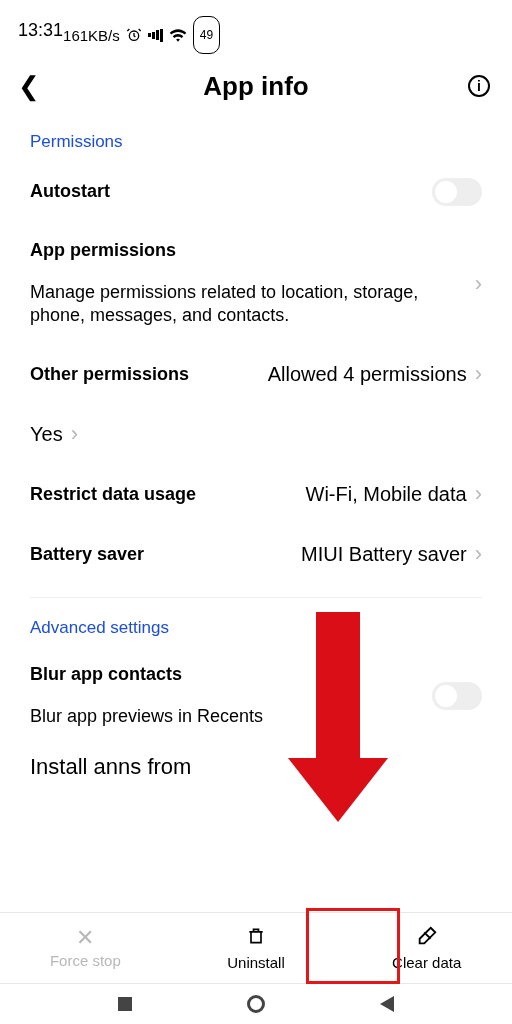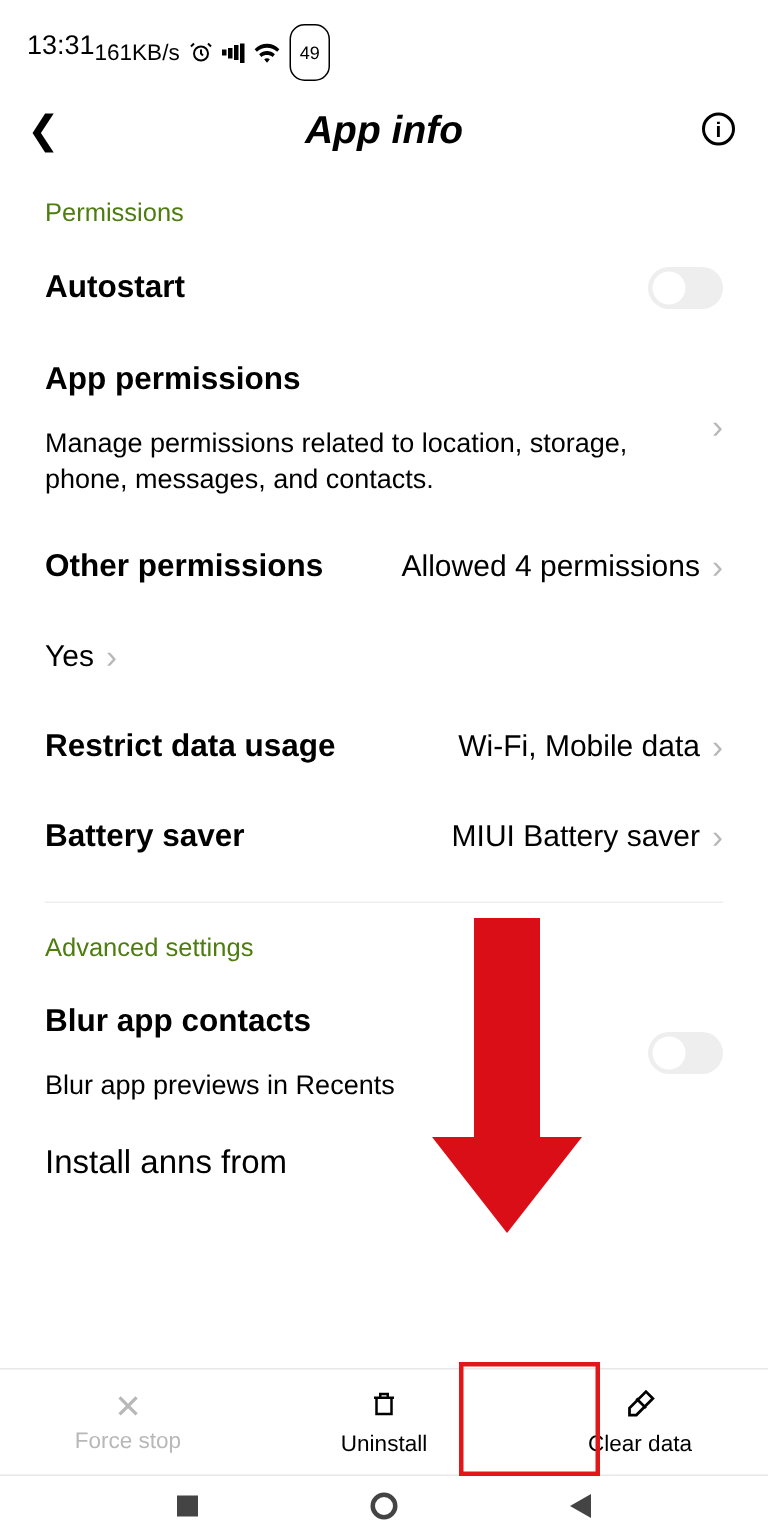--- a/index.html
+++ b/index.html
@@ -4,26 +4,26 @@
 <style>
   * { box-sizing: border-box; margin: 0; padding: 0; }
   html, body { width: 512px; height: 1024px; font-family: -apple-system, Helvetica, Arial, sans-serif; background: #fff; color: #000; overflow: hidden; }
   .statusbar { display:flex; justify-content:flex-start; align-items:center; padding:6px 18px 0 18px; font-size:18px; font-weight:500; }
   .statusbar .right { display:flex; align-items:center; gap:6px; font-size:15px; }
   .statusbar .right span { display:inline-flex; align-items:center;margin-top:10px; }
   .batt { border:1.5px solid #000; border-radius:10px; padding:10px 6px; font-size:12px; line-height:16px; }
   .titlebar { display:flex; align-items:center; justify-content:center; position:relative; height:64px; }
   .titlebar .back { position:absolute; left:18px; font-size:26px; }
   .titlebar .info { position:absolute; right:22px; width:22px; height:22px; border:2px solid #000; border-radius:50%; display:flex; align-items:center; justify-content:center; font-size:14px; font-weight:600; }
-  .titlebar h1 { font-size:26px; font-weight:600;font-style:italic; }
-  .section-label { color:#4d7c0f; font-size:17px; padding:14px 30px 10px 30px; }
+  .titlebar h1 { font-size:26px; font-weight:600; }
+  .section-label { color:#1d4ed8; font-size:17px; padding:14px 30px 10px 30px; }
   .list { padding:0 30px; }
   .item { padding:16px 0 18px 0; display:flex; align-items:center; }
   .item .textcol { flex:1; }
-  .item .title { font-size:21px; font-weight:700; line-height:1.2; }
+  .item .title { font-size:18px; font-weight:700; line-height:1.2; }
   .item .subtitle { font-size:18px; color:#000000; margin-top:19px; line-height:1.3; }
   .item .value { color:#000000; font-size:20px; text-align:right; max-width:200px; line-height:1.2; }
   .item .chev { color:#b8b8b8; font-size:22px; margin-left:8px; }
   .toggle { width:50px; height:28px; background:#eee; border-radius:14px; position:relative; flex-shrink:0; }
   .toggle::after { content:''; position:absolute; left:3px; top:3px; width:22px; height:22px; background:#fff; border-radius:50%; }
   .divider { height:1px; background:#eee; margin:12px 30px 6px 30px; }
   .cutoff { padding:0 30px; font-size:22px; font-weight:400; margin-top:8px; }
   .bottombar { position:absolute; bottom:40px; left:0; right:0; height:72px; border-top:1px solid #e8e8e8; border-bottom:1px solid #e8e8e8; background:#fff; display:flex; }
   .bottombar .btn { flex:1; display:flex; flex-direction:column; align-items:center; justify-content:center; gap:3px; font-size:15px; }
   .bottombar .btn.disabled { color:#b8b8b8; }

